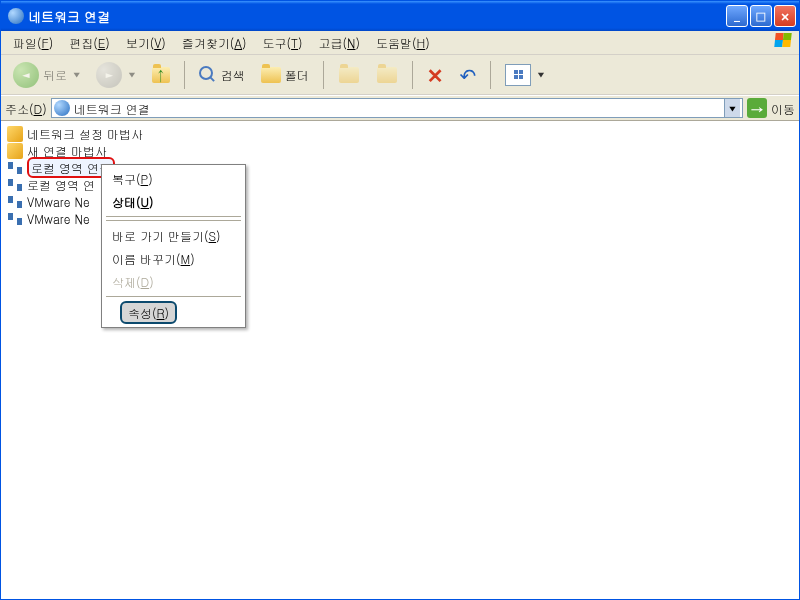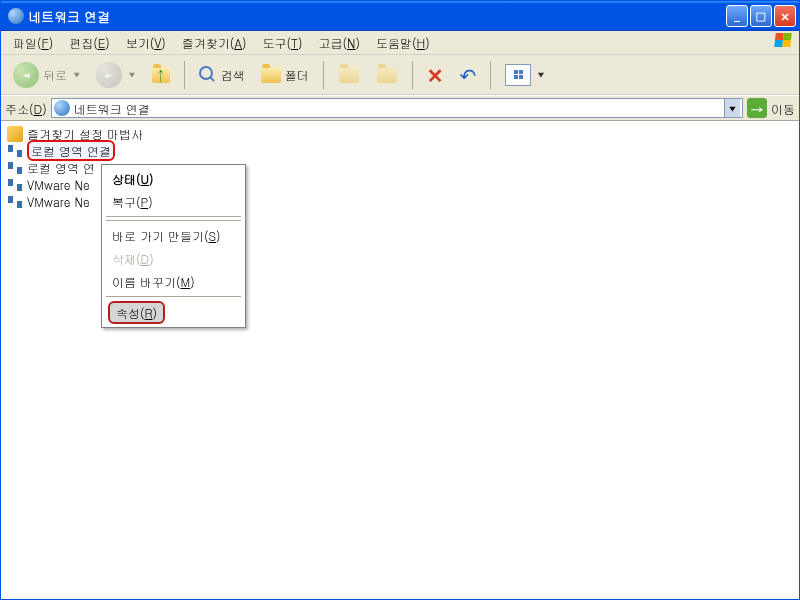--- a/index.html
+++ b/index.html
@@ -50,21 +50,21 @@
 .nic-icon { position: relative; }
 .nic-icon::before { content:''; position:absolute; left:1px; top:2px; width:5px; height:7px; background:#3a6fb0; }
 .nic-icon::after { content:''; position:absolute; right:1px; bottom:2px; width:5px; height:7px; background:#3a6fb0; }
 .highlight-red { border: 2px solid #e01010; border-radius: 6px; padding: 0 2px; display: inline-flex; align-items: center; background: rgba(200,220,255,0.3); }
 
 .context-menu { position: absolute; left: 100px; top: 43px; width: 145px; background: #fff; border: 1px solid #808080; box-shadow: 2px 2px 3px rgba(0,0,0,0.3); padding: 2px; }
 .cm-item { padding: 3px 8px; cursor: default; }
 .cm-item.bold { font-weight: bold; }
 .cm-item.disabled { color: #aca899; }
 .cm-sep { height: 1px; background: #aca899; margin: 3px 2px; }
-.cm-item.highlighted { display:inline-block; border: 2px solid #b91c1c; border-radius: 6px; background: #d6d6d6; margin: 1px 4px; padding: 1px 6px; }
+.cm-item.highlighted { display:inline-block; border: 2px solid #0c4a6e; border-radius: 6px; background: #d6d6d6; margin: 1px 16px; padding: 1px 6px; }
 
 .folder-icon { width:20px; height:16px; background:linear-gradient(to bottom,#fceeb3,#eec252); border-radius:2px; position:relative; }
 .folder-icon::before { content:''; position:absolute; top:-3px; left:1px; width:8px; height:4px; background:#eec252; border-radius:2px 2px 0 0; }
 .mag-icon { position:relative; width:18px; height:18px; }
 .mag-icon::before { content:''; position:absolute; width:10px; height:10px; border:2px solid #4a7ac0; border-radius:50%; }
 .mag-icon::after { content:''; position:absolute; width:6px; height:2px; background:#4a7ac0; transform:rotate(45deg); left:10px; top:12px; }
 .uparrow-icon { width:18px; height:18px; display:flex; align-items:center; justify-content:center; }
 .uparrow-icon span { color:#2f8a1f; font-size:14px; }
 </style>
 </head>
@@ -164,21 +164,25 @@
       <span style="flex:1;">네트워크 연결</span>
       <div class="addr-drop">▼</div>
     </div>
     <div class="go-btn">→</div>
     <span>이동</span>
   </div>
 
   <div class="content">
     <div class="listitem">
       <div class="li-icon wizard-icon"></div>
-      <span>즐겨찾기 설정 마법사</span>
+      <span>네트워크 설정 마법사</span>
+    </div>
+    <div class="listitem">
+      <div class="li-icon wizard-icon"></div>
+      <span>새 연결 마법사</span>
     </div>
     <div class="listitem">
       <div class="li-icon nic-icon"></div>
       <span class="highlight-red">
         <span>로컬 영역 연결</span>
       </span>
     </div>
     <div class="listitem">
       <div class="li-icon nic-icon"></div>
       <span>로컬 영역 연</span>
@@ -186,25 +190,25 @@
     <div class="listitem">
       <div class="li-icon nic-icon"></div>
       <span>VMware Ne</span>
     </div>
     <div class="listitem">
       <div class="li-icon nic-icon"></div>
       <span>VMware Ne</span>
     </div>
 
     <div class="context-menu">
+      <div class="cm-item"><span>복구</span>(<u>P</u>)</div>
       <div class="cm-item bold"><span>상태</span>(<u>U</u>)</div>
-      <div class="cm-item"><span>복구</span>(<u>P</u>)</div>
       <div class="cm-sep"></div>
       <div class="cm-sep"></div>
       <div class="cm-item"><span>바로 가기 만들기</span>(<u>S</u>)</div>
+      <div class="cm-item"><span>이름 바꾸기</span>(<u>M</u>)</div>
       <div class="cm-item disabled"><span>삭제</span>(<u>D</u>)</div>
-      <div class="cm-item"><span>이름 바꾸기</span>(<u>M</u>)</div>
       <div class="cm-sep"></div>
       <div><span class="cm-item highlighted"><span>속성</span>(<u>R</u>)</span></div>
     </div>
   </div>
 
 </div>
 
 </body></html>

